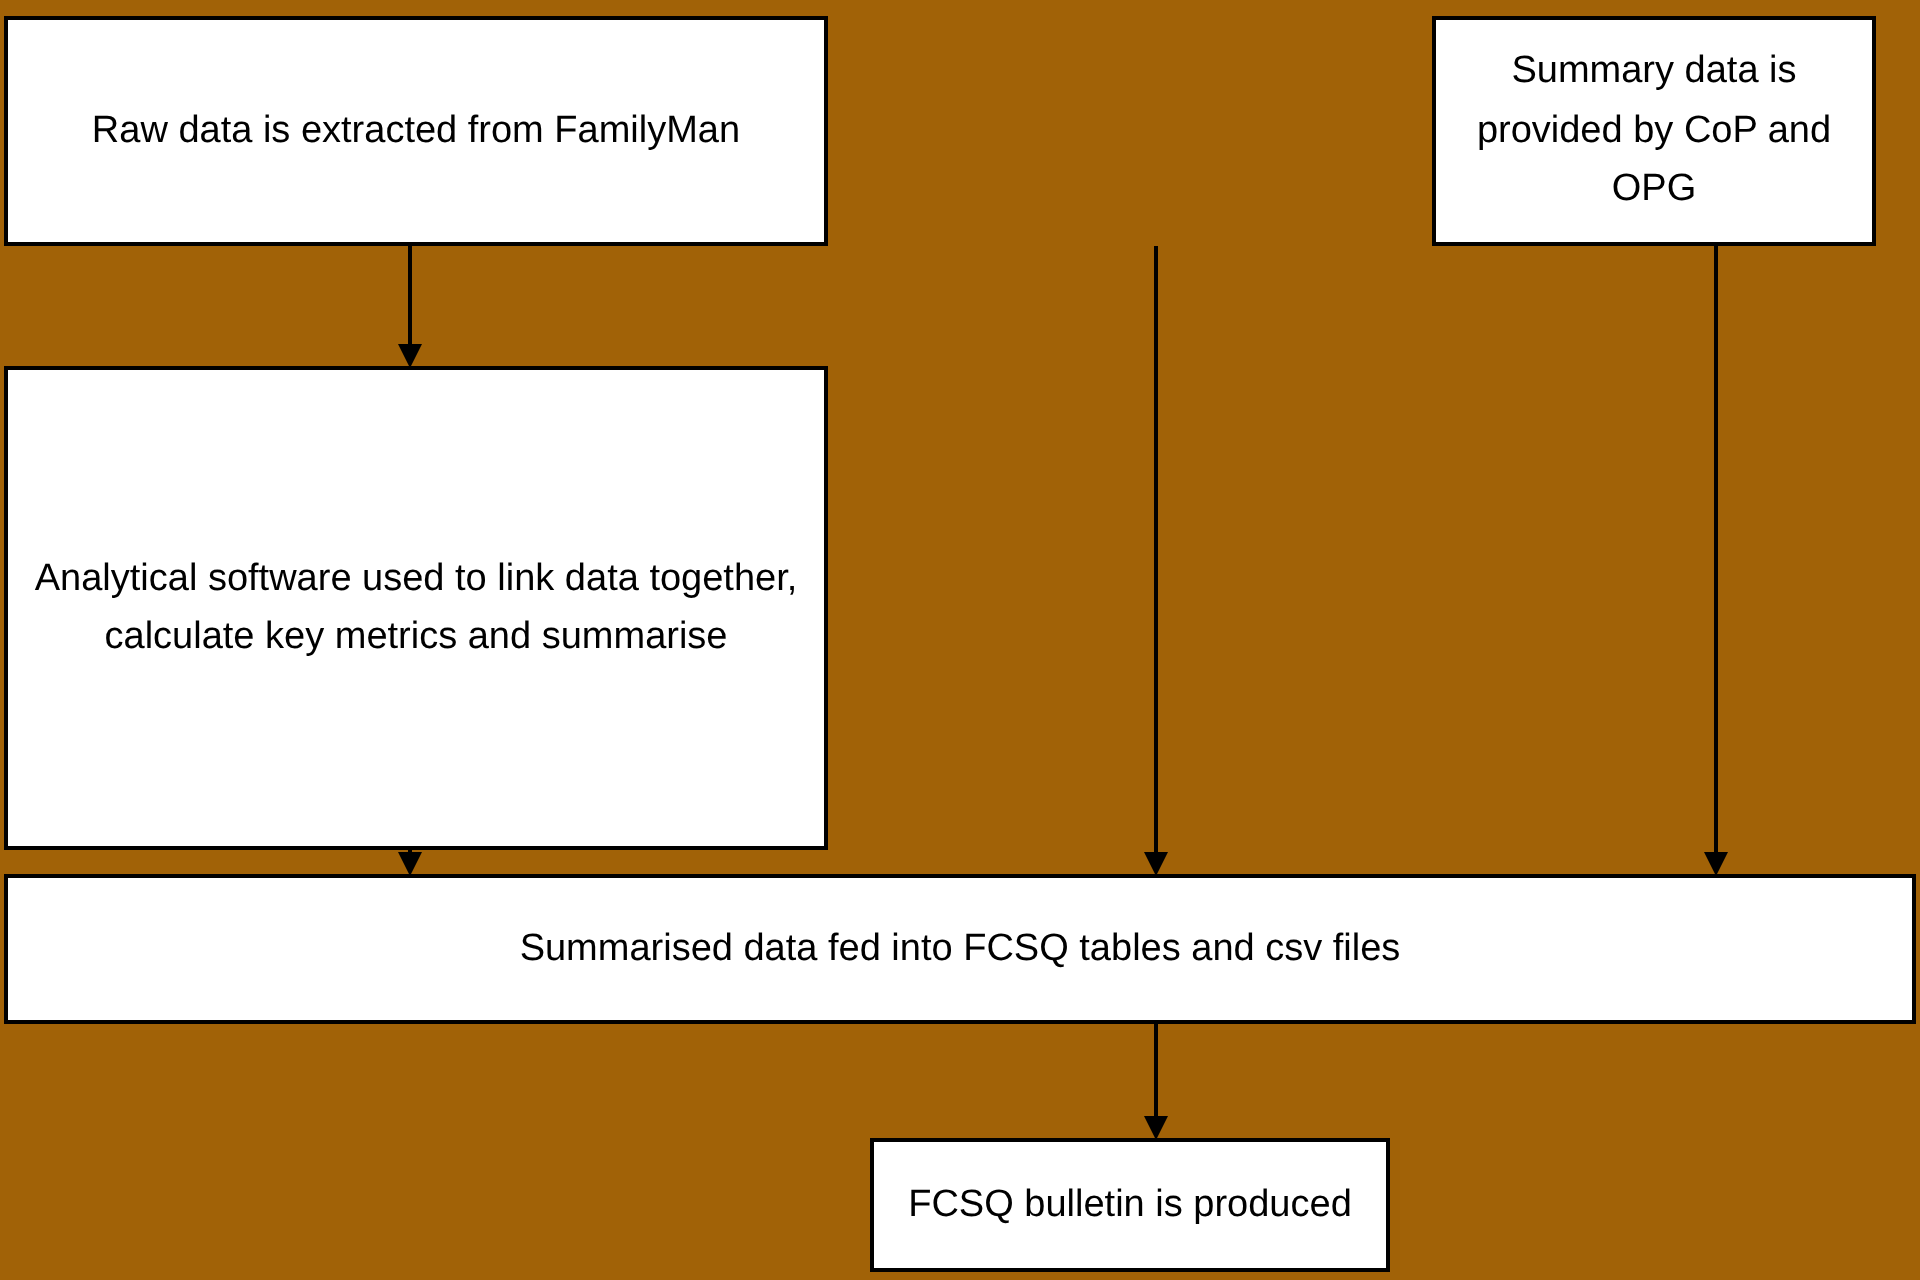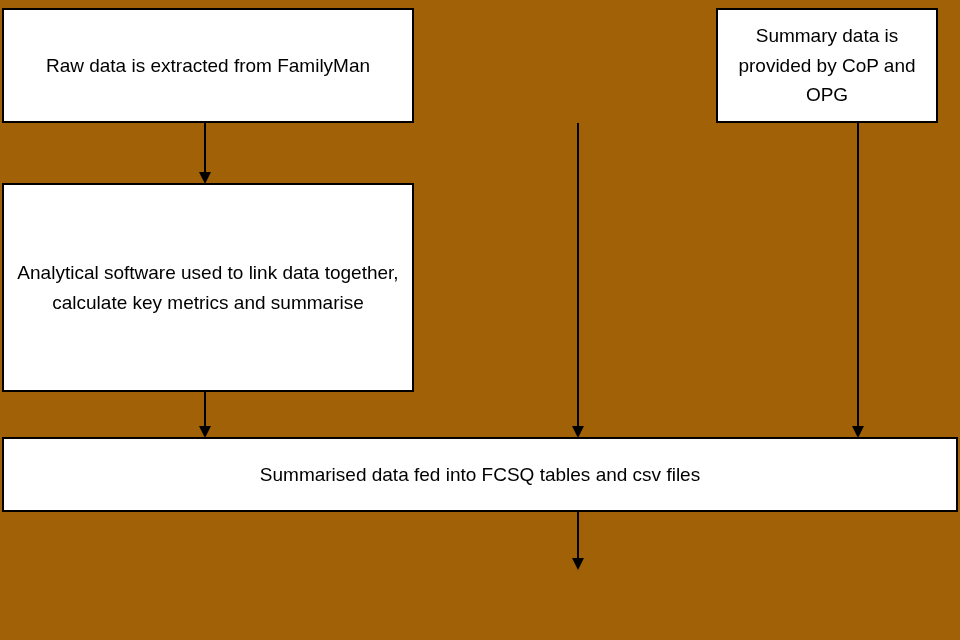--- a/index.html
+++ b/index.html
@@ -86,22 +86,25 @@
 
   <div class="node" style="left:2px; top:8px; width:412px; height:115px;">
     <span class="label">Raw data is extracted from FamilyMan</span>
   </div>
 
 
   <div class="node" style="left:716px; top:8px; width:222px; height:115px;">
     <span class="label">Summary data is provided by CoP and OPG</span>
   </div>
 
-  <div class="node" style="left:2px; top:183px; width:412px; height:209px;">
+  <div class="node" style="left:2px; top:183px; width:412px; height:242px;">
     <span class="label">Analytical software used to link data together, calculate key metrics and summarise</span>
   </div>
 
   <div class="node wide" style="left:2px; top:437px; width:956px; height:75px;">
     <span class="label">Summarised data fed into FCSQ tables and csv files</span>
   </div>
 
+  <div class="node" style="left:435px; top:569px; width:260px; height:67px;">
+    <span class="label">FCSQ bulletin is produced</span>
+  </div>
 
 </div>
 
 </body></html>

